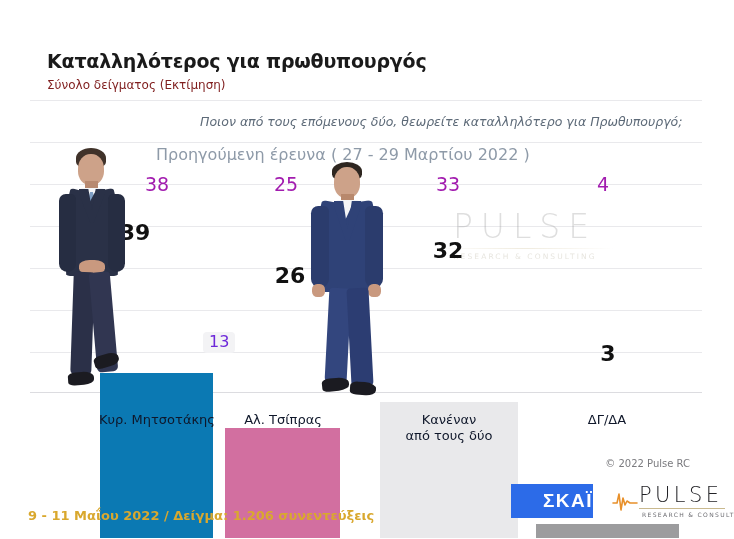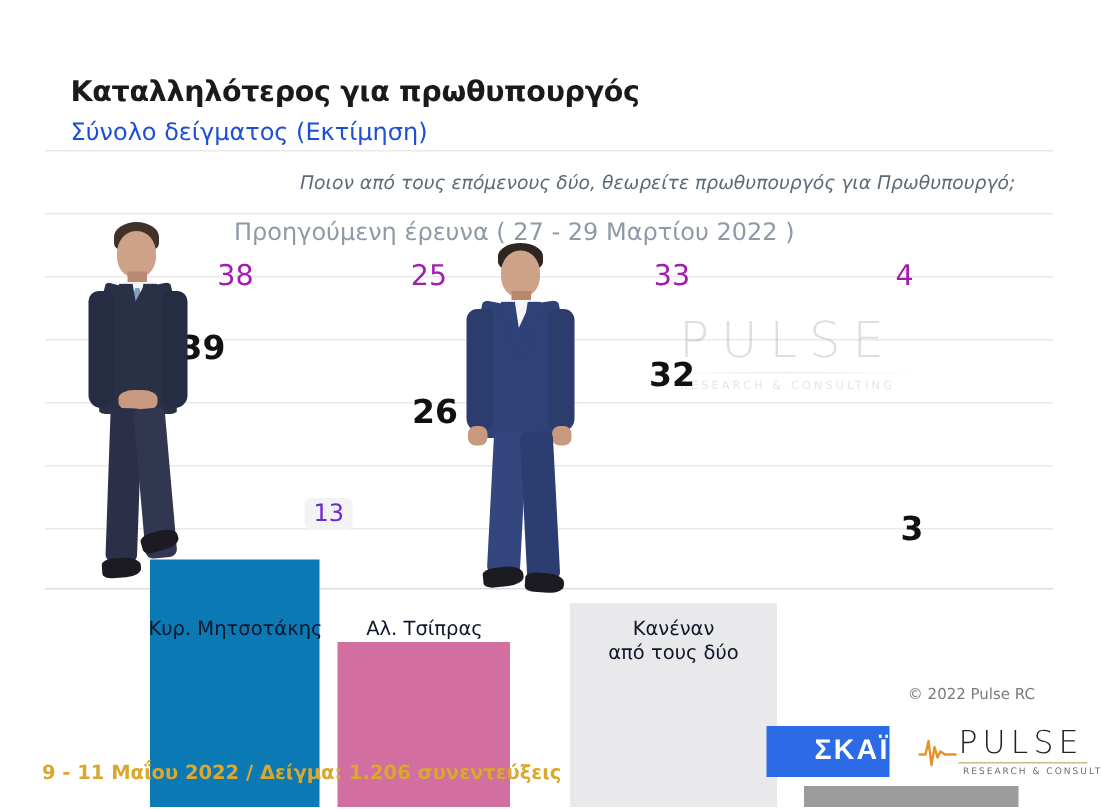--- a/index.html
+++ b/index.html
@@ -24,22 +24,22 @@
     font-size: 19px;
     font-weight: bold;
     color: #1a1a1a;
     letter-spacing: -0.2px;
     white-space: nowrap;
   }
   .subtitle {
     position: absolute;
     left: 47px;
     top: 78px;
-    font-size: 16px;
-    color: #1d4ed8;
+    font-size: 12px;
+    color: #7f1d1d;
     white-space: nowrap;
   }
 
   
   .plot {
     position: absolute;
     left: 30px;
     top: 100px;
     width: 672px;
     height: 293px;
@@ -264,21 +264,21 @@
     <div class="gridline" style="top:252px;"></div>
     <div class="baseline"></div>
   </div>
 
   <div class="watermark">
     <div class="wm-main">PULSE</div>
     <div class="wm-rule"></div>
     <div class="wm-sub">RESEARCH &amp; CONSULTING</div>
   </div>
 
-  <div class="question">Ποιον από τους επόμενους δύο, θεωρείτε πρωθυπουργός για Πρωθυπουργό;</div>
+  <div class="question">Ποιον από τους επόμενους δύο, θεωρείτε καταλληλότερο για Πρωθυπουργό;</div>
   <div class="prev-label">Προηγούμενη έρευνα  ( 27 - 29 Μαρτίου  2022 )</div>
 
   <div class="prev-val" style="left:127px;">38</div>
   <div class="prev-val" style="left:256px;">25</div>
   <div class="prev-val" style="left:418px;">33</div>
   <div class="prev-val" style="left:573px;">4</div>
 
   <div class="bar" style="left:100px; width:113px; height:165px; background:#0B79B3;"></div>
   <div class="bar" style="left:225px; width:115px; height:110px; background:#D26FA0;"></div>
   <div class="bar" style="left:380px; width:138px; height:136px; background:#E9E9EB;"></div>
@@ -349,20 +349,23 @@
   <div class="cat" style="left:76px; top:412px; width:162px;">
     <div>Κυρ. Μητσοτάκης</div>
   </div>
   <div class="cat" style="left:378px; top:412px; width:142px;">
     <div>Κανέναν</div>
     <div>από τους δύο</div>
   </div>
   <div class="cat" style="left:212px; top:412px; width:142px;">
     <div>Αλ. Τσίπρας</div>
   </div>
+  <div class="cat" style="left:536px; top:412px; width:142px;">
+    <div>ΔΓ/ΔΑ</div>
+  </div>
 
   <div class="copyright">© 2022 Pulse RC</div>
   <div class="footnote">9 - 11 Μαΐου  2022  /  Δείγμα: 1.206 συνεντεύξεις</div>
 
   <div class="skai-logo">
     <span class="skai-text">ΣΚΑΪ</span>
   </div>
 
   <div class="pulse-logo">
     <svg class="pulse-wave" width="26" height="26" viewBox="0 0 26 26">

